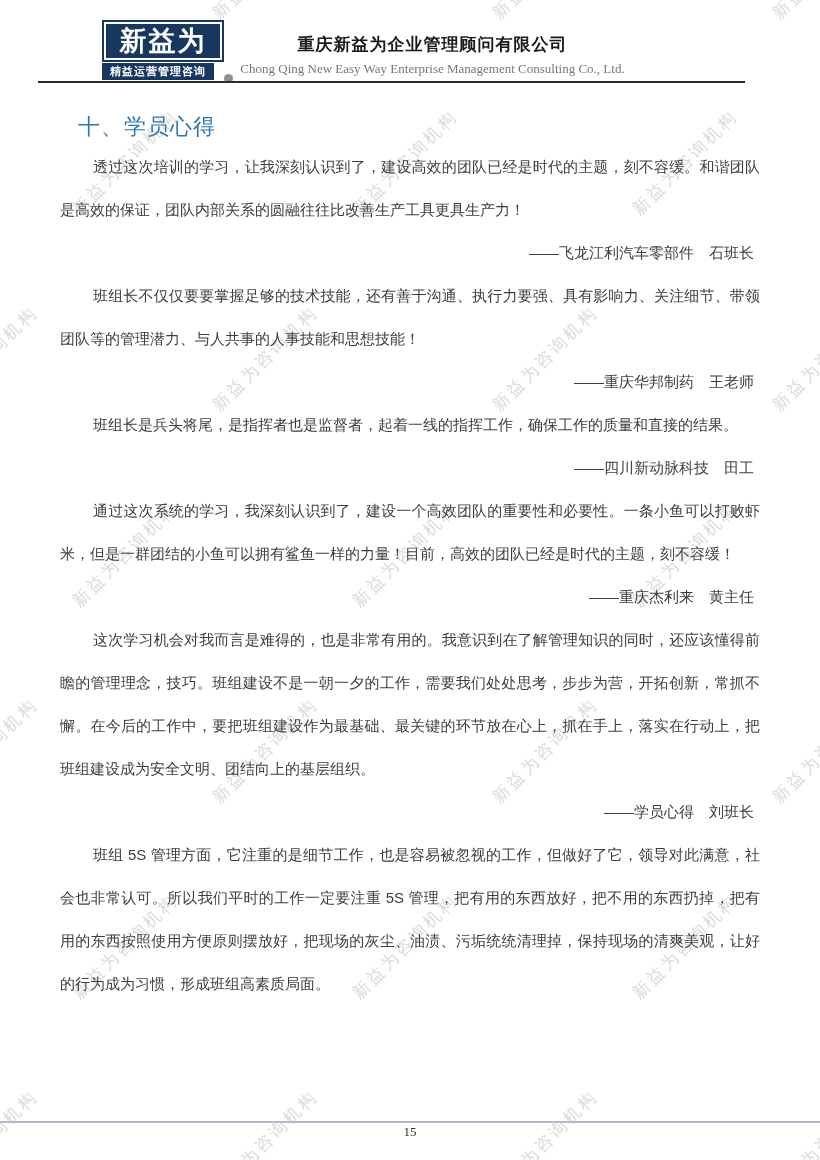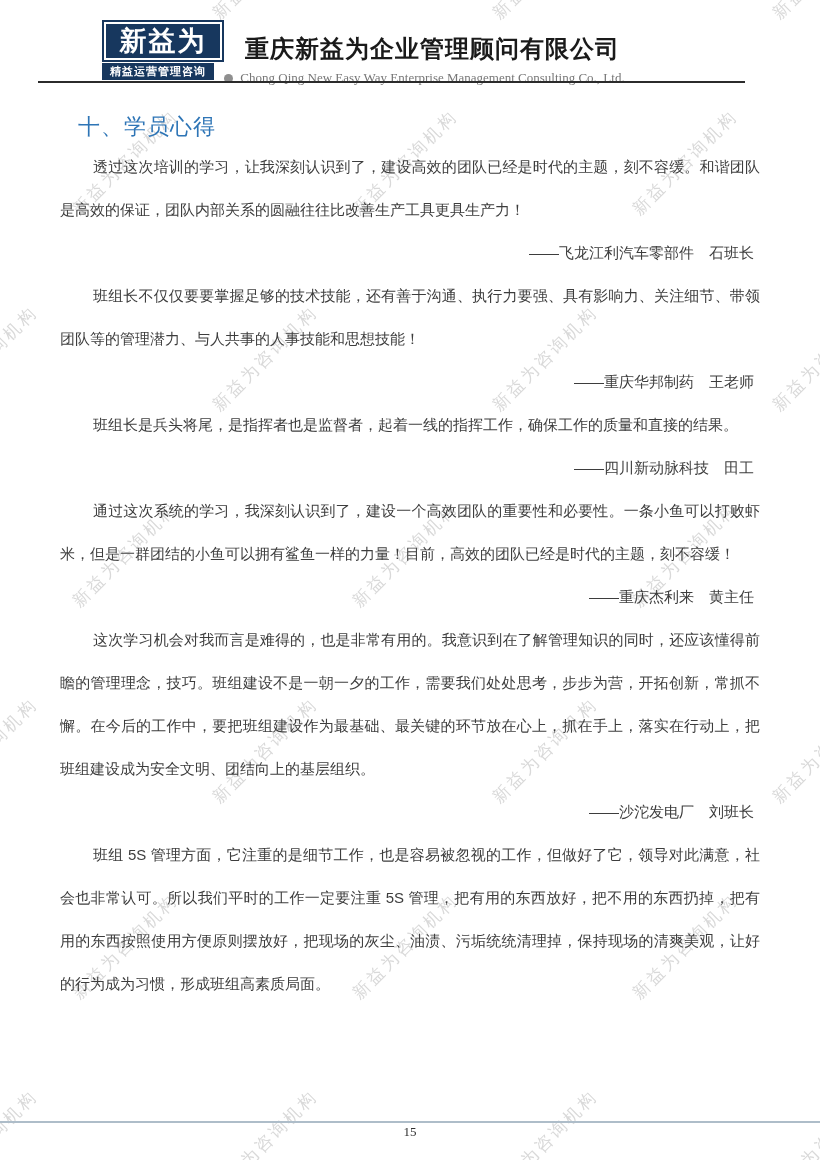--- a/index.html
+++ b/index.html
@@ -68,21 +68,21 @@
   .logo-dot{
     position:absolute;right:-9px;bottom:-3px;
     width:9px;height:9px;border-radius:50%;
     background:#8f8f8f;
   }
   .header-text{
     position:absolute;left:235px;top:33px;width:395px;
     text-align:center;
   }
   .company-cn{
-    font-size:24px;font-weight:bold;color:#1a1a1a;
+    font-size:17px;font-weight:bold;color:#1a1a1a;
     letter-spacing:1px;
     text-align:center;
   }
   .company-en{
     margin-top:5px;
     font-family:"Liberation Serif","DejaVu Serif",serif;
     font-size:13px;color:var(--muted-gray);
     white-space:nowrap;
   }
   .header-rule{
@@ -172,21 +172,21 @@
     <p class="para">班组长不仅仅要要掌握足够的技术技能，还有善于沟通、执行力要强、具有影响力、关注细节、带领团队等的管理潜力、与人共事的人事技能和思想技能！</p>
     <p class="attribution">——重庆华邦制药　王老师</p>
 
     <p class="para">班组长是兵头将尾，是指挥者也是监督者，起着一线的指挥工作，确保工作的质量和直接的结果。</p>
     <p class="attribution">——四川新动脉科技　田工</p>
 
     <p class="para">通过这次系统的学习，我深刻认识到了，建设一个高效团队的重要性和必要性。一条小鱼可以打败虾米，但是一群团结的小鱼可以拥有鲨鱼一样的力量！目前，高效的团队已经是时代的主题，刻不容缓！</p>
     <p class="attribution">——重庆杰利来　黄主任</p>
 
     <p class="para">这次学习机会对我而言是难得的，也是非常有用的。我意识到在了解管理知识的同时，还应该懂得前瞻的管理理念，技巧。班组建设不是一朝一夕的工作，需要我们处处思考，步步为营，开拓创新，常抓不懈。在今后的工作中，要把班组建设作为最基础、最关键的环节放在心上，抓在手上，落实在行动上，把班组建设成为安全文明、团结向上的基层组织。</p>
-    <p class="attribution">——沙沱发电厂　刘班长</p>
+    <p class="attribution">——学员心得　刘班长</p>
 
     <p class="para">班组 5S 管理方面，它注重的是细节工作，也是容易被忽视的工作，但做好了它，领导对此满意，社会也非常认可。所以我们平时的工作一定要注重 5S 管理，把有用的东西放好，把不用的东西扔掉，把有用的东西按照使用方便原则摆放好，把现场的灰尘、油渍、污垢统统清理掉，保持现场的清爽美观，让好的行为成为习惯，形成班组高素质局面。</p>
   </div>
 
   <div class="page-number">15</div>
   <div class="footer-rule"></div>
 
 </div>
 
 </body></html>

